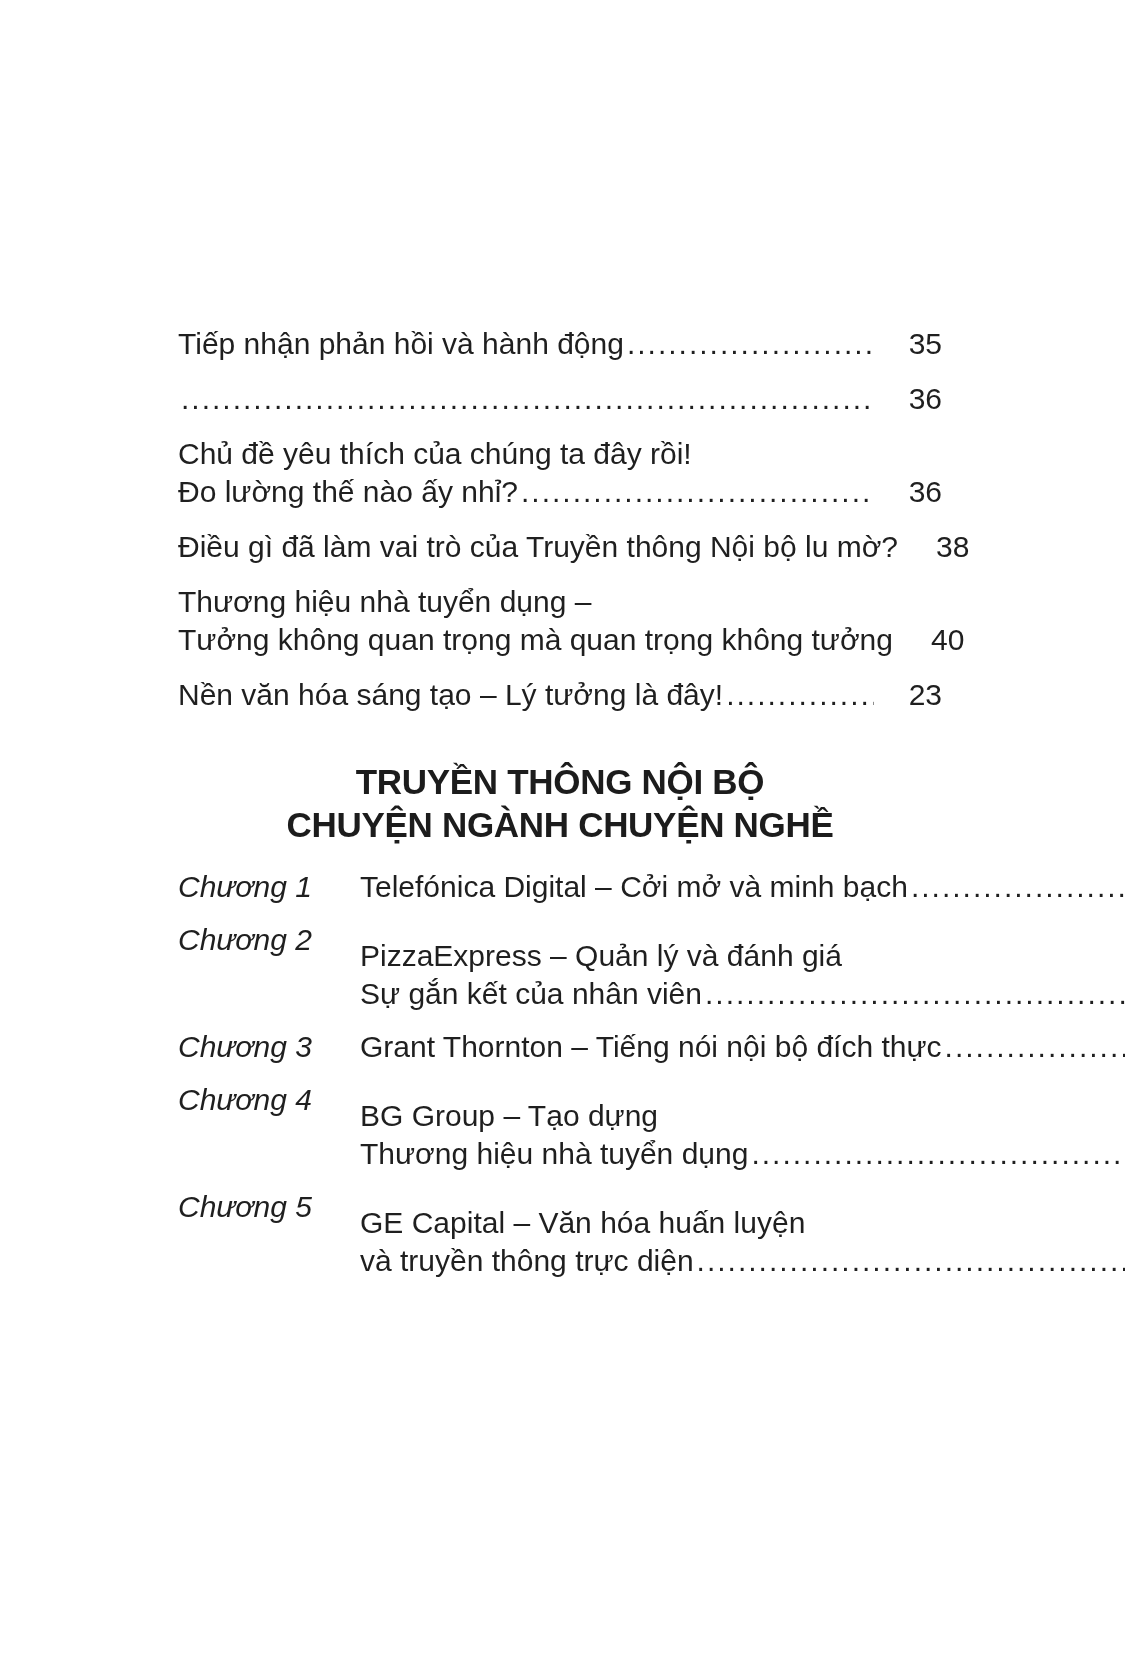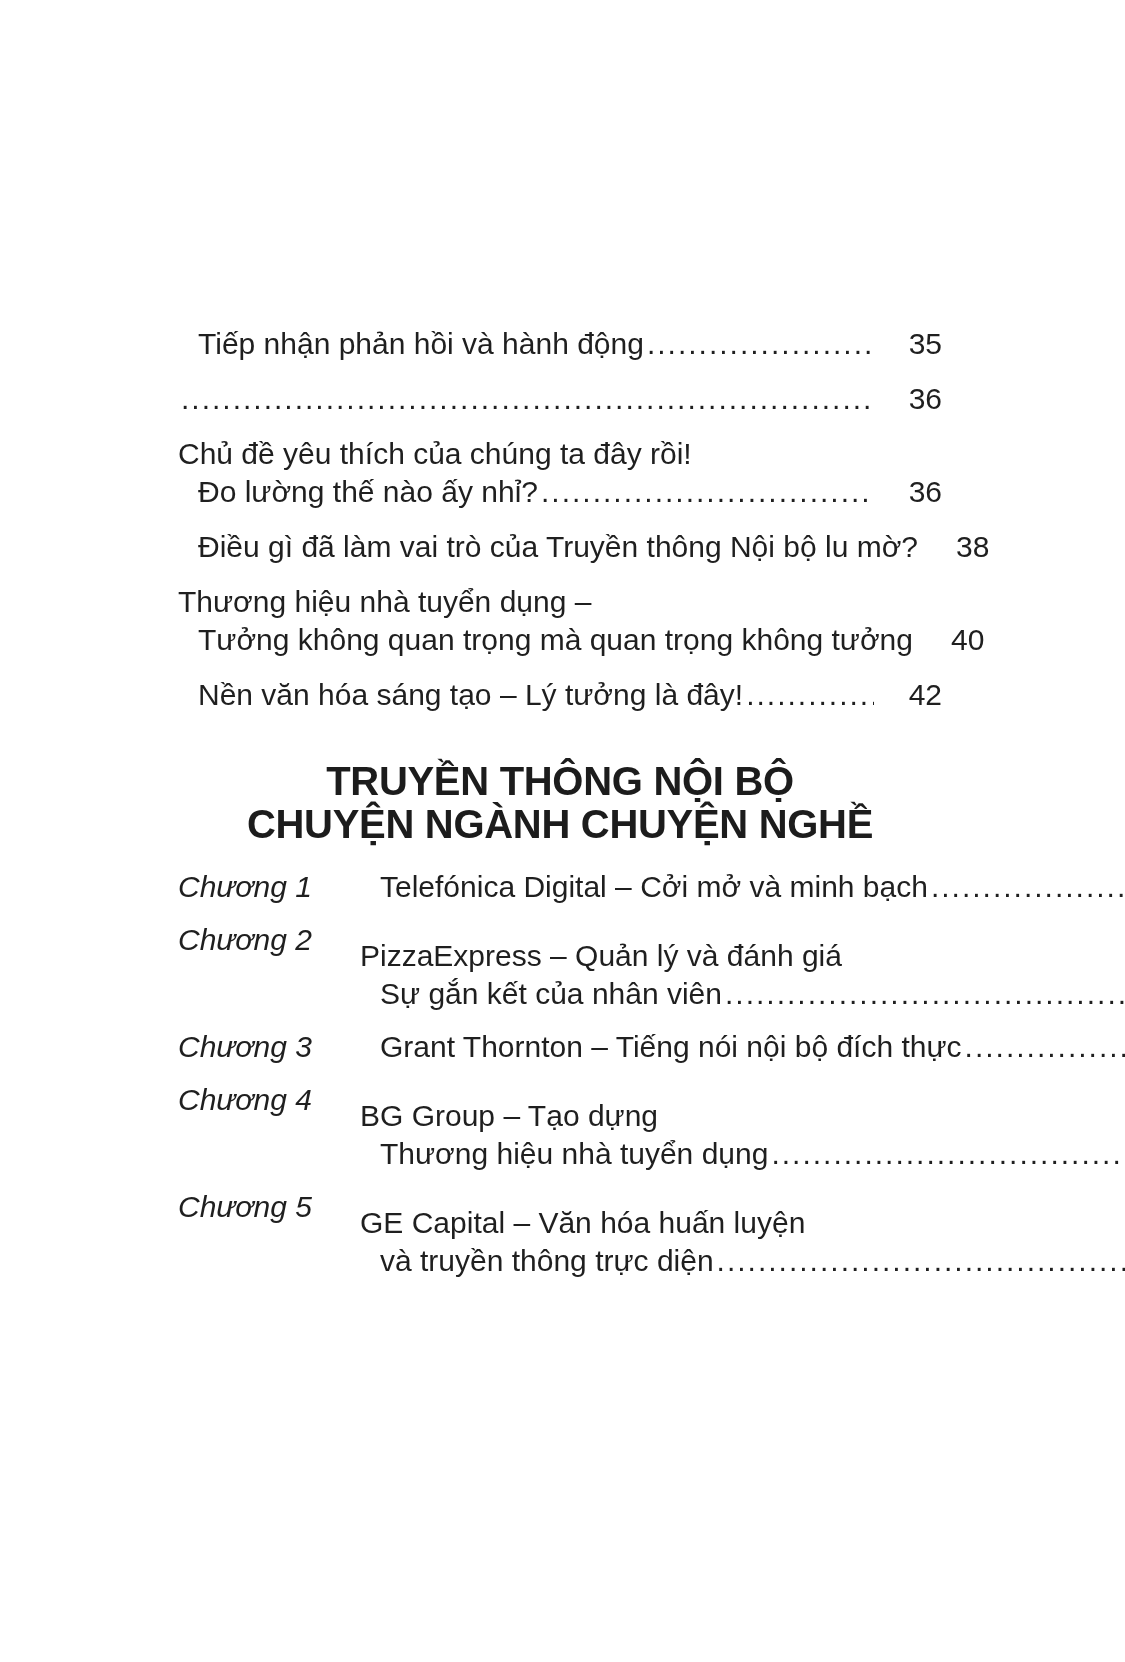--- a/index.html
+++ b/index.html
@@ -19,38 +19,38 @@
     width: 1125px;
     height: 1662px;
     padding: 325px 183px 0 178px;
     font-size: 30px;
     line-height: 38px;
     overflow: hidden;
   }
   .entry { margin-bottom: 17px; }
   .line { white-space: nowrap; margin-top: 16px; }
   .row { display: flex; }
-  .row .t { flex: 0 0 auto; white-space: nowrap; margin-left: 20px; }
+  .row .t { flex: 0 0 auto; white-space: nowrap; }
   .leader {
     flex: 1 1 auto;
     min-width: 0;
     overflow: hidden;
     white-space: nowrap;
     margin: 0 9px 0 3px;
   }
   .leader::after {
     content: "........................................................................................................................................................";
     letter-spacing: 2px;
   }
   .pg { flex: 0 0 auto; white-space: nowrap; margin-left: 26px; }
   .section-heading {
     margin: 46px 0 22px 0;
     text-align: center;
     font-weight: 700;
-    font-size: 40px;
+    font-size: 35px;
     line-height: 43px;
     letter-spacing: -0.3px;
     color: #1c1c1c;
   }
   .section-heading div { white-space: nowrap; }
   .chapter {
     display: grid;
     grid-template-columns: 182px 1fr;
     margin-bottom: 15px;
   }
@@ -99,21 +99,21 @@
       <span class="t">Tưởng không quan trọng mà quan trọng không tưởng</span>
       <span class="leader"></span>
       <span class="pg">40</span>
     </div>
   </div>
 
   <div class="entry">
     <div class="row">
       <span class="t">Nền văn hóa sáng tạo – Lý tưởng là đây!</span>
       <span class="leader"></span>
-      <span class="pg">42</span>
+      <span class="pg">23</span>
     </div>
   </div>
 
 
   <div class="section-heading">
     <div>TRUYỀN THÔNG NỘI BỘ</div>
     <div>CHUYỆN NGÀNH CHUYỆN NGHỀ</div>
   </div>
 
   <div class="chapter">

